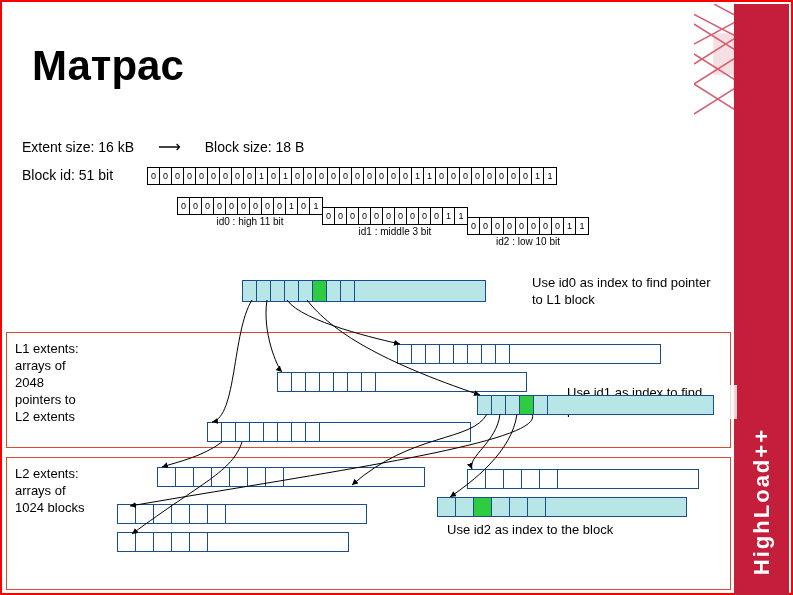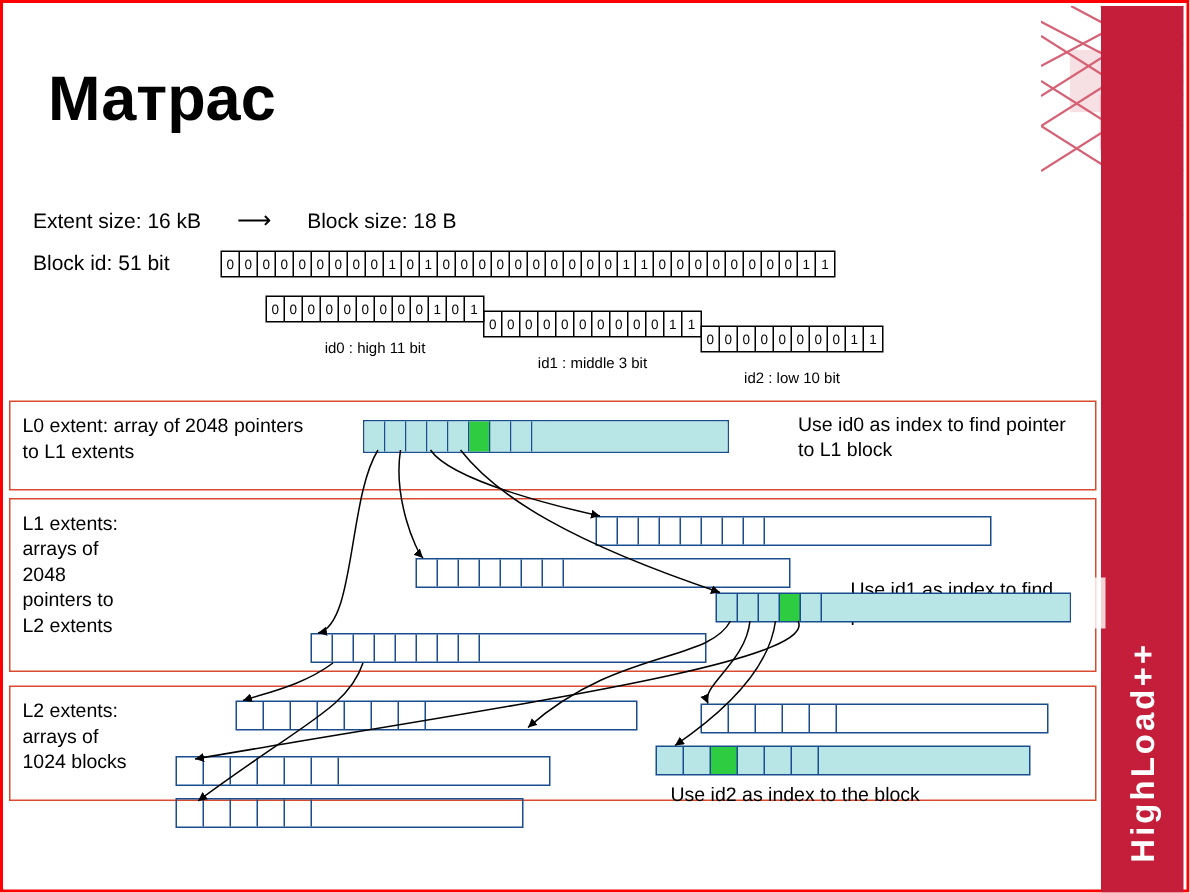--- a/index.html
+++ b/index.html
@@ -14,26 +14,26 @@
 .row1 span{display:inline-block}
 .arrow{margin:0 20px;font-size:16px}
 .row2{position:absolute;top:165px;left:20px;font-size:14px}
 .bits{display:inline-block;vertical-align:middle;margin-left:30px}
 .bitrow{display:flex;border:1px solid #000}
 .bit{width:12px;height:16px;border-right:1px solid #000;font-size:9px;text-align:center;line-height:16px}
 .bit:last-child{border-right:none}
 .idrows{position:absolute;top:195px;left:175px}
 .idrow{display:flex;margin-bottom:2px}
 .idgroup{border:1px solid #000;display:flex}
-.idlabel{font-size:10px;text-align:center;margin-top:12px}
+.idlabel{font-size:10px;text-align:center;margin-top:1px}
 .idcol{display:flex;flex-direction:column;margin-right:-1px}
 .box-section{position:absolute;border:1.5px solid #d94a2e;left:4px;width:725px}
 .sec0{top:265px;height:60px}
 .sec1{top:330px;height:116px}
-.sec2{top:455px;height:77px}
+.sec2{top:455px;height:133px}
 .sec-text{position:absolute;left:8px;font-size:13px;line-height:1.3}
 .sec0 .sec-text{top:8px}
 .sec1 .sec-text{top:8px}
 .sec2 .sec-text{top:8px}
 .use-text{position:absolute;font-size:13px;line-height:1.3}
 .u0{top:273px;left:530px}
 .u1{top:383px;left:565px;background:rgba(255,255,255,0.8)}
 .u2{top:520px;left:445px}
 .extent{position:absolute;display:flex;border:1px solid #1a4d8f}
 .cell{border-right:1px solid #1a4d8f;height:20px}
@@ -182,23 +182,20 @@
             <div class="bit">0</div>
             <div class="bit">0</div>
             <div class="bit">1</div>
             <div class="bit">1</div>
           </div>
           <div class="idlabel">id2 : low 10 bit</div>
         </div>
 </div>
 </div>
 
-<div class="box-section sec0">
-<div class="sec-text" style="width:200px">L0 extent: array of 2048 pointers to L1 extents</div>
-</div>
 <div class="box-section sec1">
 <div class="sec-text" style="white-space:pre-line">L1 extents:
 arrays of
 2048
 pointers to
 L2 extents</div>
 </div>
 <div class="box-section sec2">
 <div class="sec-text" style="white-space:pre-line">L2 extents:
 arrays of

